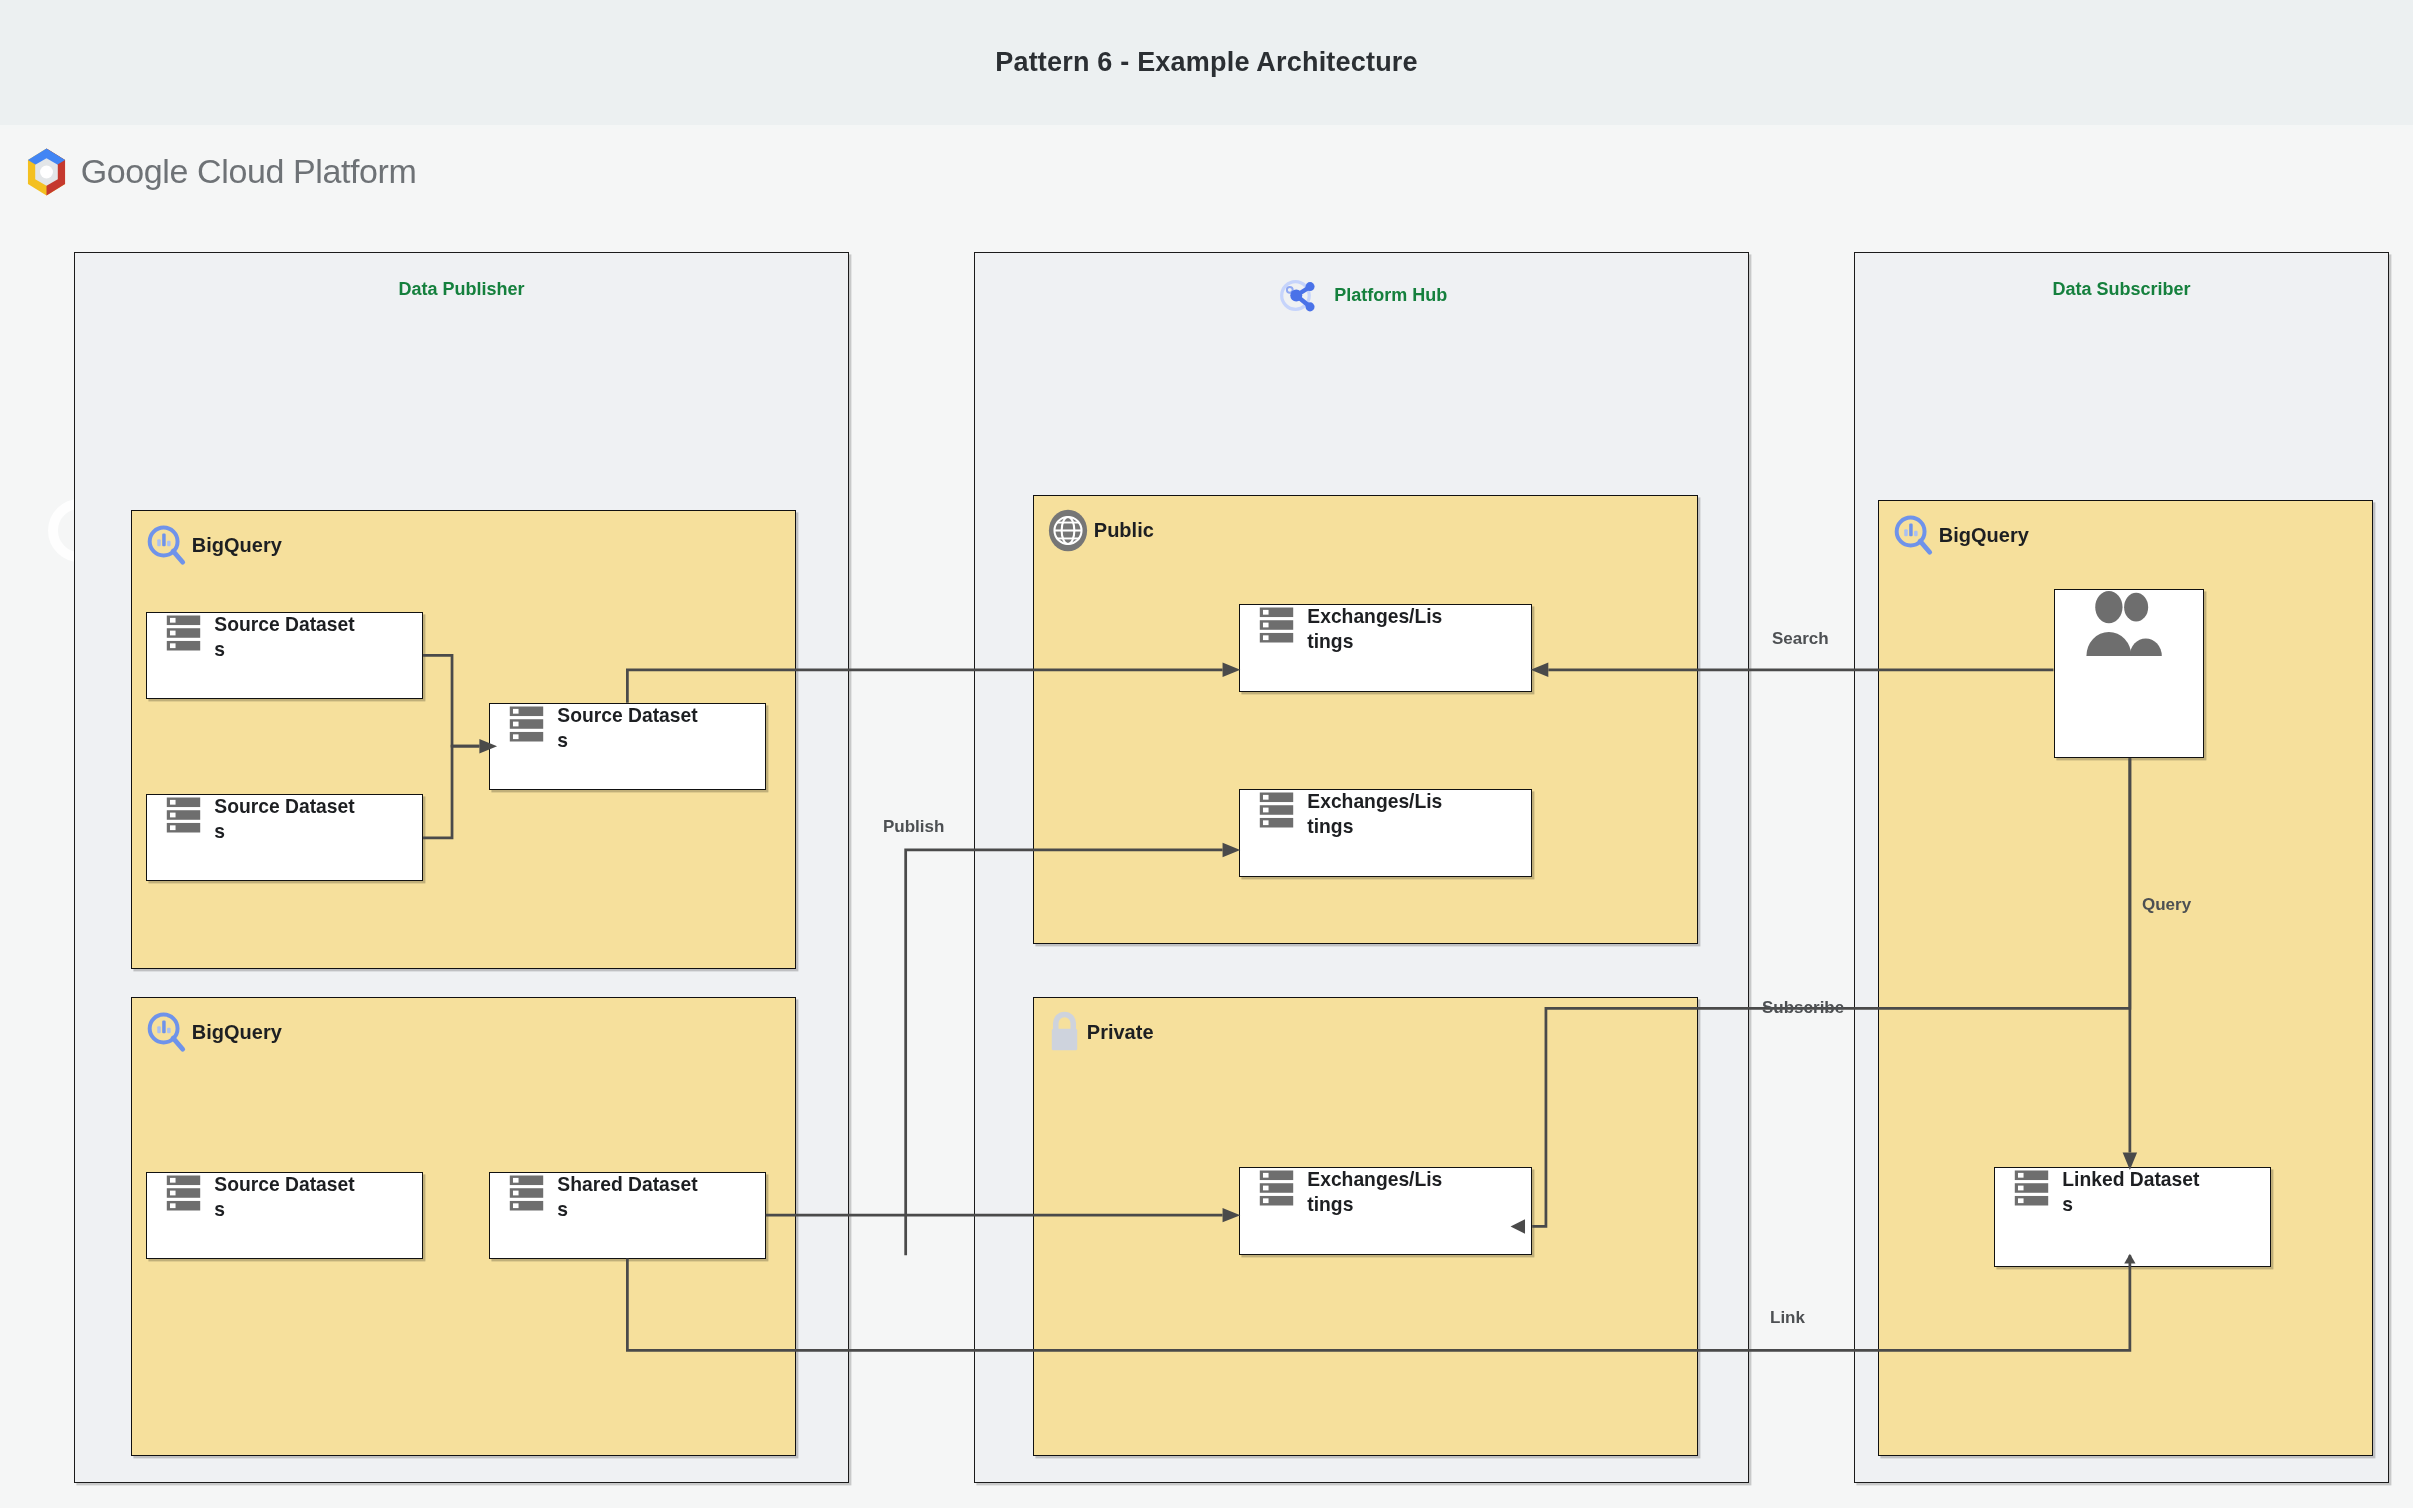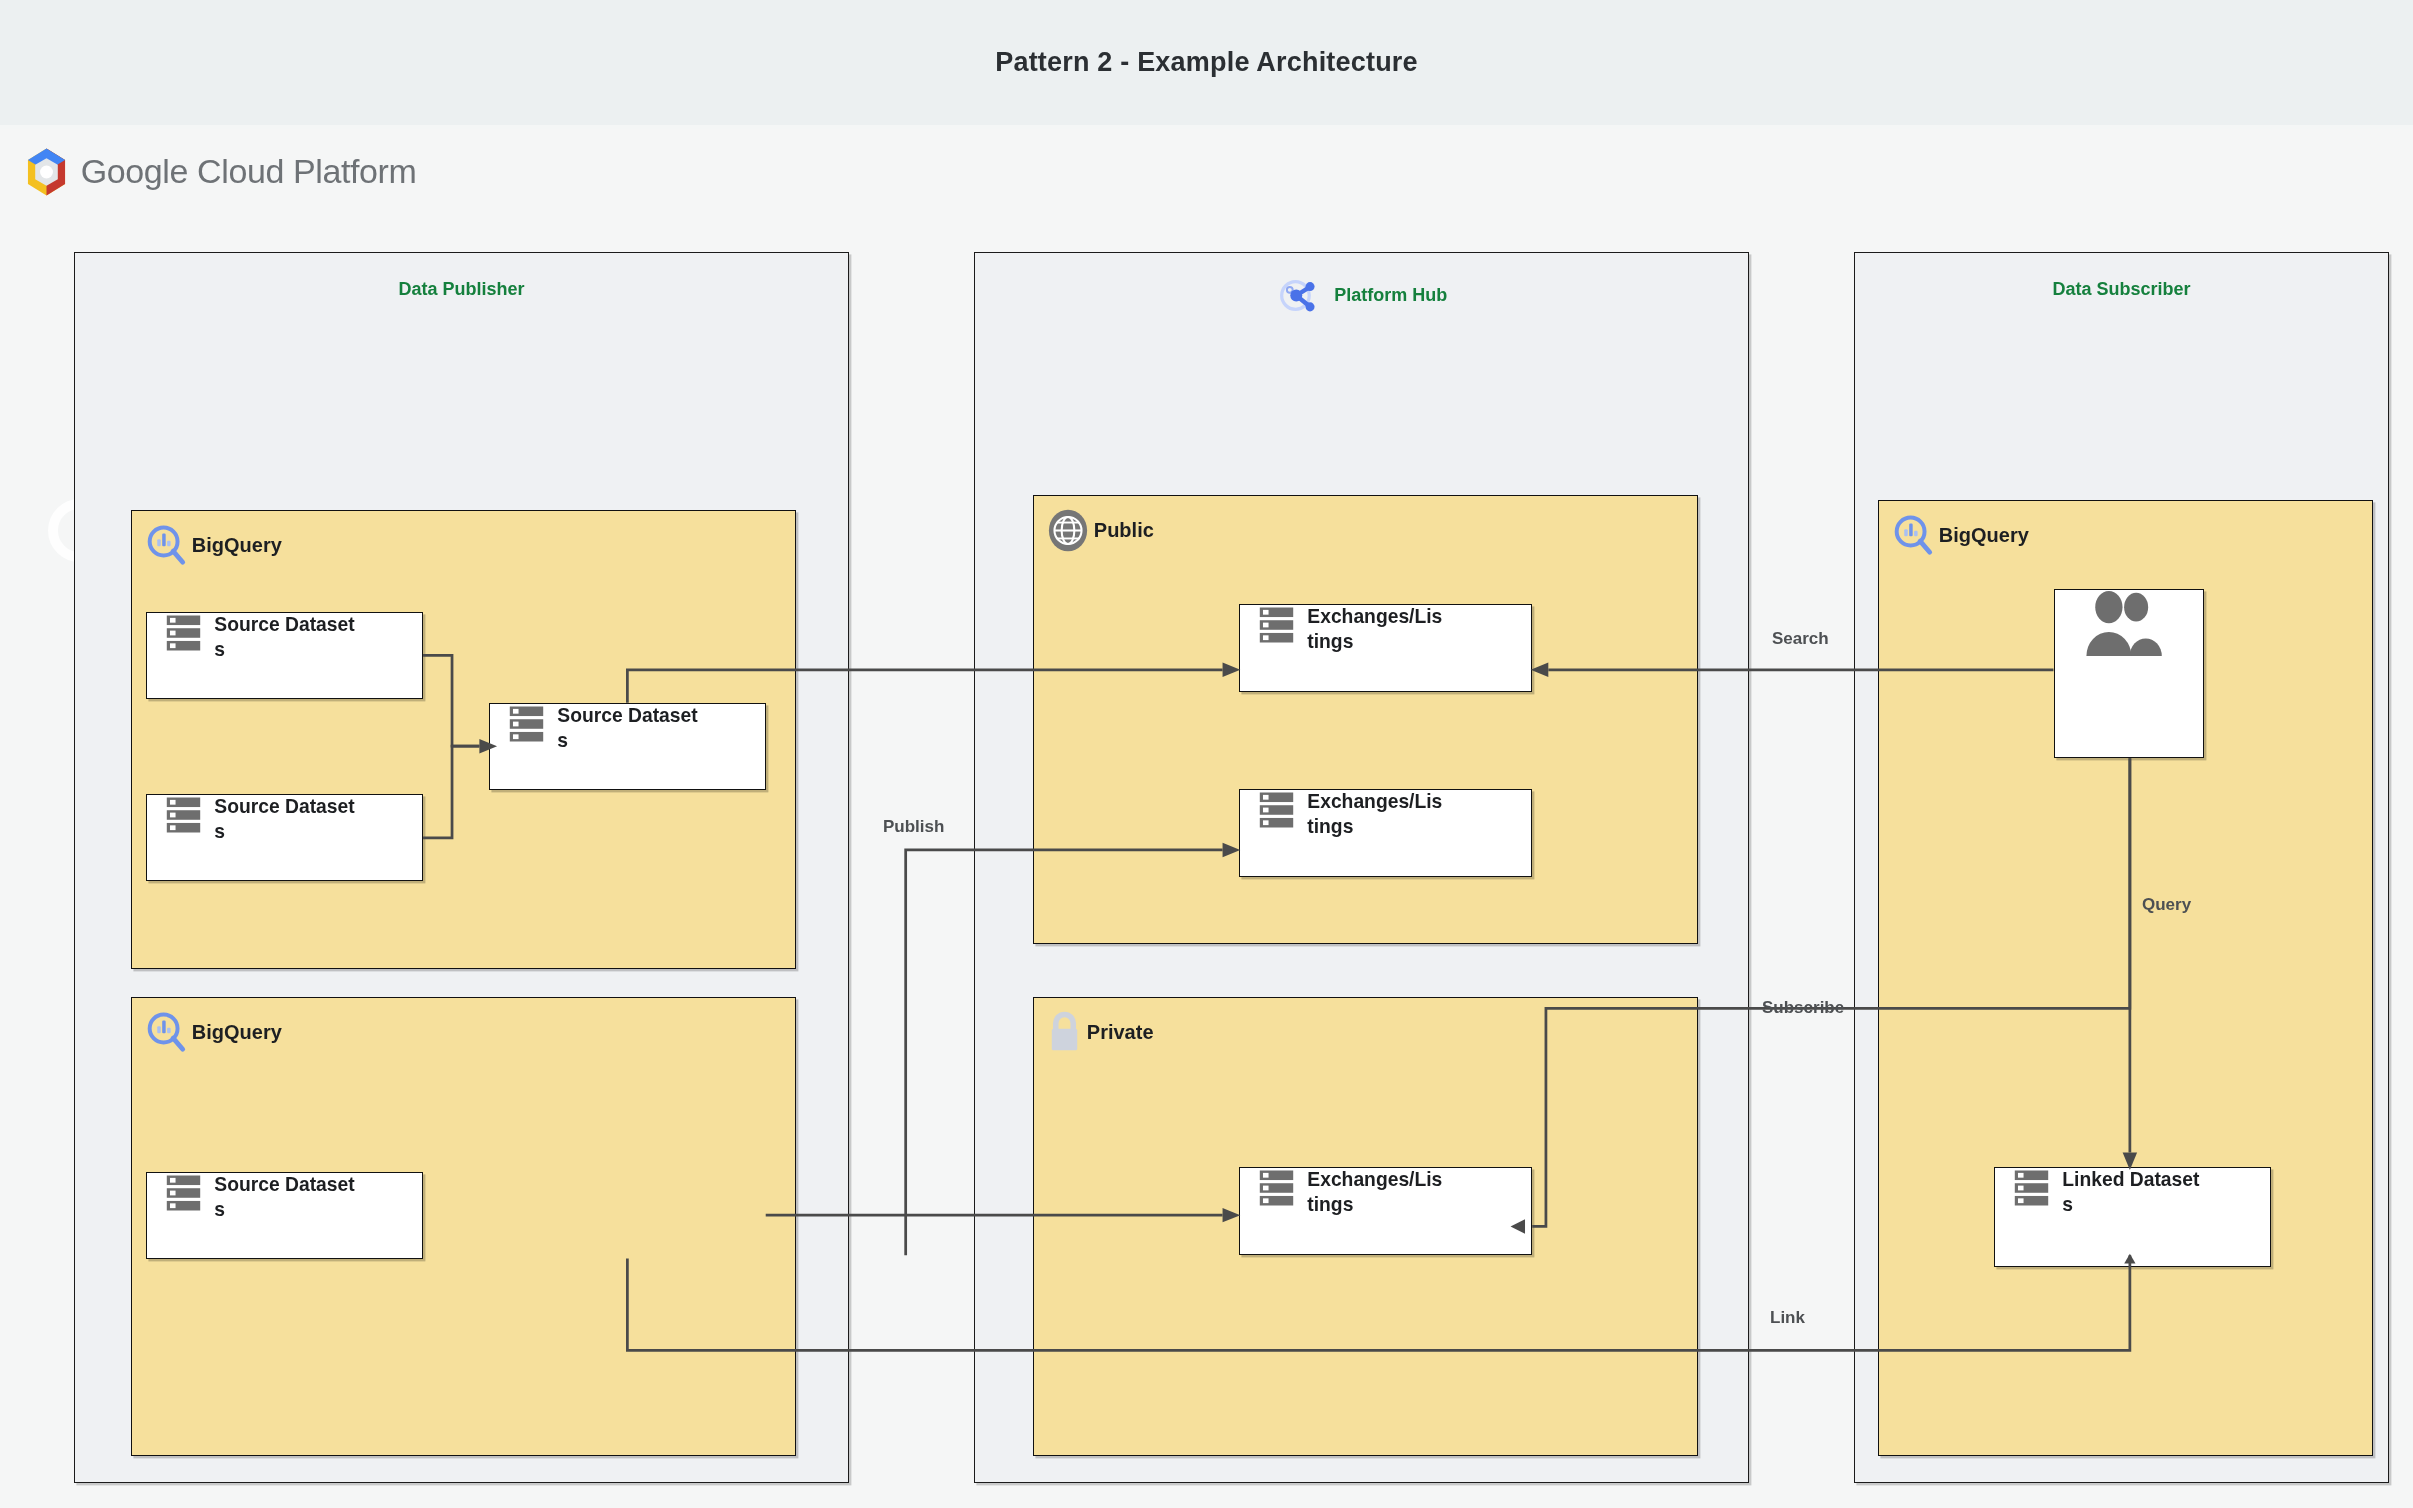--- a/index.html
+++ b/index.html
@@ -155,21 +155,21 @@
     font-size: 17px;
     font-weight: bold;
     color: #4d5053;
     white-space: nowrap;
   }
 </style>
 </head>
 <body>
 
 <div id="title-band">
-  <div id="title-text">Pattern 2 - Example Architecture</div>
+  <div id="title-text">Pattern 6 - Example Architecture</div>
 </div>
 
 <div id="canvas">
 
   <div id="gcp-logo-row">
     <svg id="gcp-mark" viewBox="0 0 58 62">
       <polygon points="29,2 52,16 52,46 29,60 6,46 6,16" fill="#f4c020"></polygon>
       <polygon points="29,2 52,16 52,46 29,60" fill="#c5392e"></polygon>
       <polygon points="29,2 52,16 29,30 6,16" fill="#4285f4"></polygon>
       <polygon points="29,14 43,22 43,40 29,48 15,40 15,22" fill="#e3e6e8"></polygon>
@@ -251,20 +251,31 @@
       <rect x="1" y="3" width="42" height="12" fill="#6e6e6e"></rect>
         <rect x="5" y="6" width="7" height="6" fill="#fff"></rect>
       <rect x="1" y="19" width="42" height="12" fill="#6e6e6e"></rect>
         <rect x="5" y="22" width="7" height="6" fill="#fff"></rect>
       <rect x="1" y="35" width="42" height="12" fill="#6e6e6e"></rect>
         <rect x="5" y="38" width="7" height="6" fill="#fff"></rect>
     </svg>
     <span class="node-label">Source Datasets</span>
   </div>
 
+  <div class="node" style="left:489px; top:1043px; width:277px; height:87px;">
+    <svg class="db-icon" viewBox="0 0 44 50">
+      <rect x="1" y="3" width="42" height="12" fill="#6e6e6e"></rect>
+        <rect x="5" y="6" width="7" height="6" fill="#fff"></rect>
+      <rect x="1" y="19" width="42" height="12" fill="#6e6e6e"></rect>
+        <rect x="5" y="22" width="7" height="6" fill="#fff"></rect>
+      <rect x="1" y="35" width="42" height="12" fill="#6e6e6e"></rect>
+        <rect x="5" y="38" width="7" height="6" fill="#fff"></rect>
+    </svg>
+    <span class="node-label">Shared Datasets</span>
+  </div>
 
   <div class="lane" style="left:974px; top:123px; width:775px; height:1231px;">
     <div id="hub-heading">
       <svg class="hub-icon" viewBox="0 0 58 58">
         <circle cx="24" cy="29" r="17" fill="none" stroke="#c6d4fb" stroke-width="4"></circle>
         <circle cx="17" cy="22" r="3.6" fill="none" stroke="#8fa8f2" stroke-width="2.4"></circle>
         <line x1="25" y1="29" x2="41" y2="19" stroke="#4a72e8" stroke-width="5.4" stroke-linecap="round"></line>
         <line x1="25" y1="29" x2="41" y2="42" stroke="#4a72e8" stroke-width="5.4" stroke-linecap="round"></line>
         <circle cx="25" cy="29" r="7.4" fill="#4a72e8"></circle>
         <circle cx="42" cy="18" r="5.6" fill="#4a72e8"></circle>

